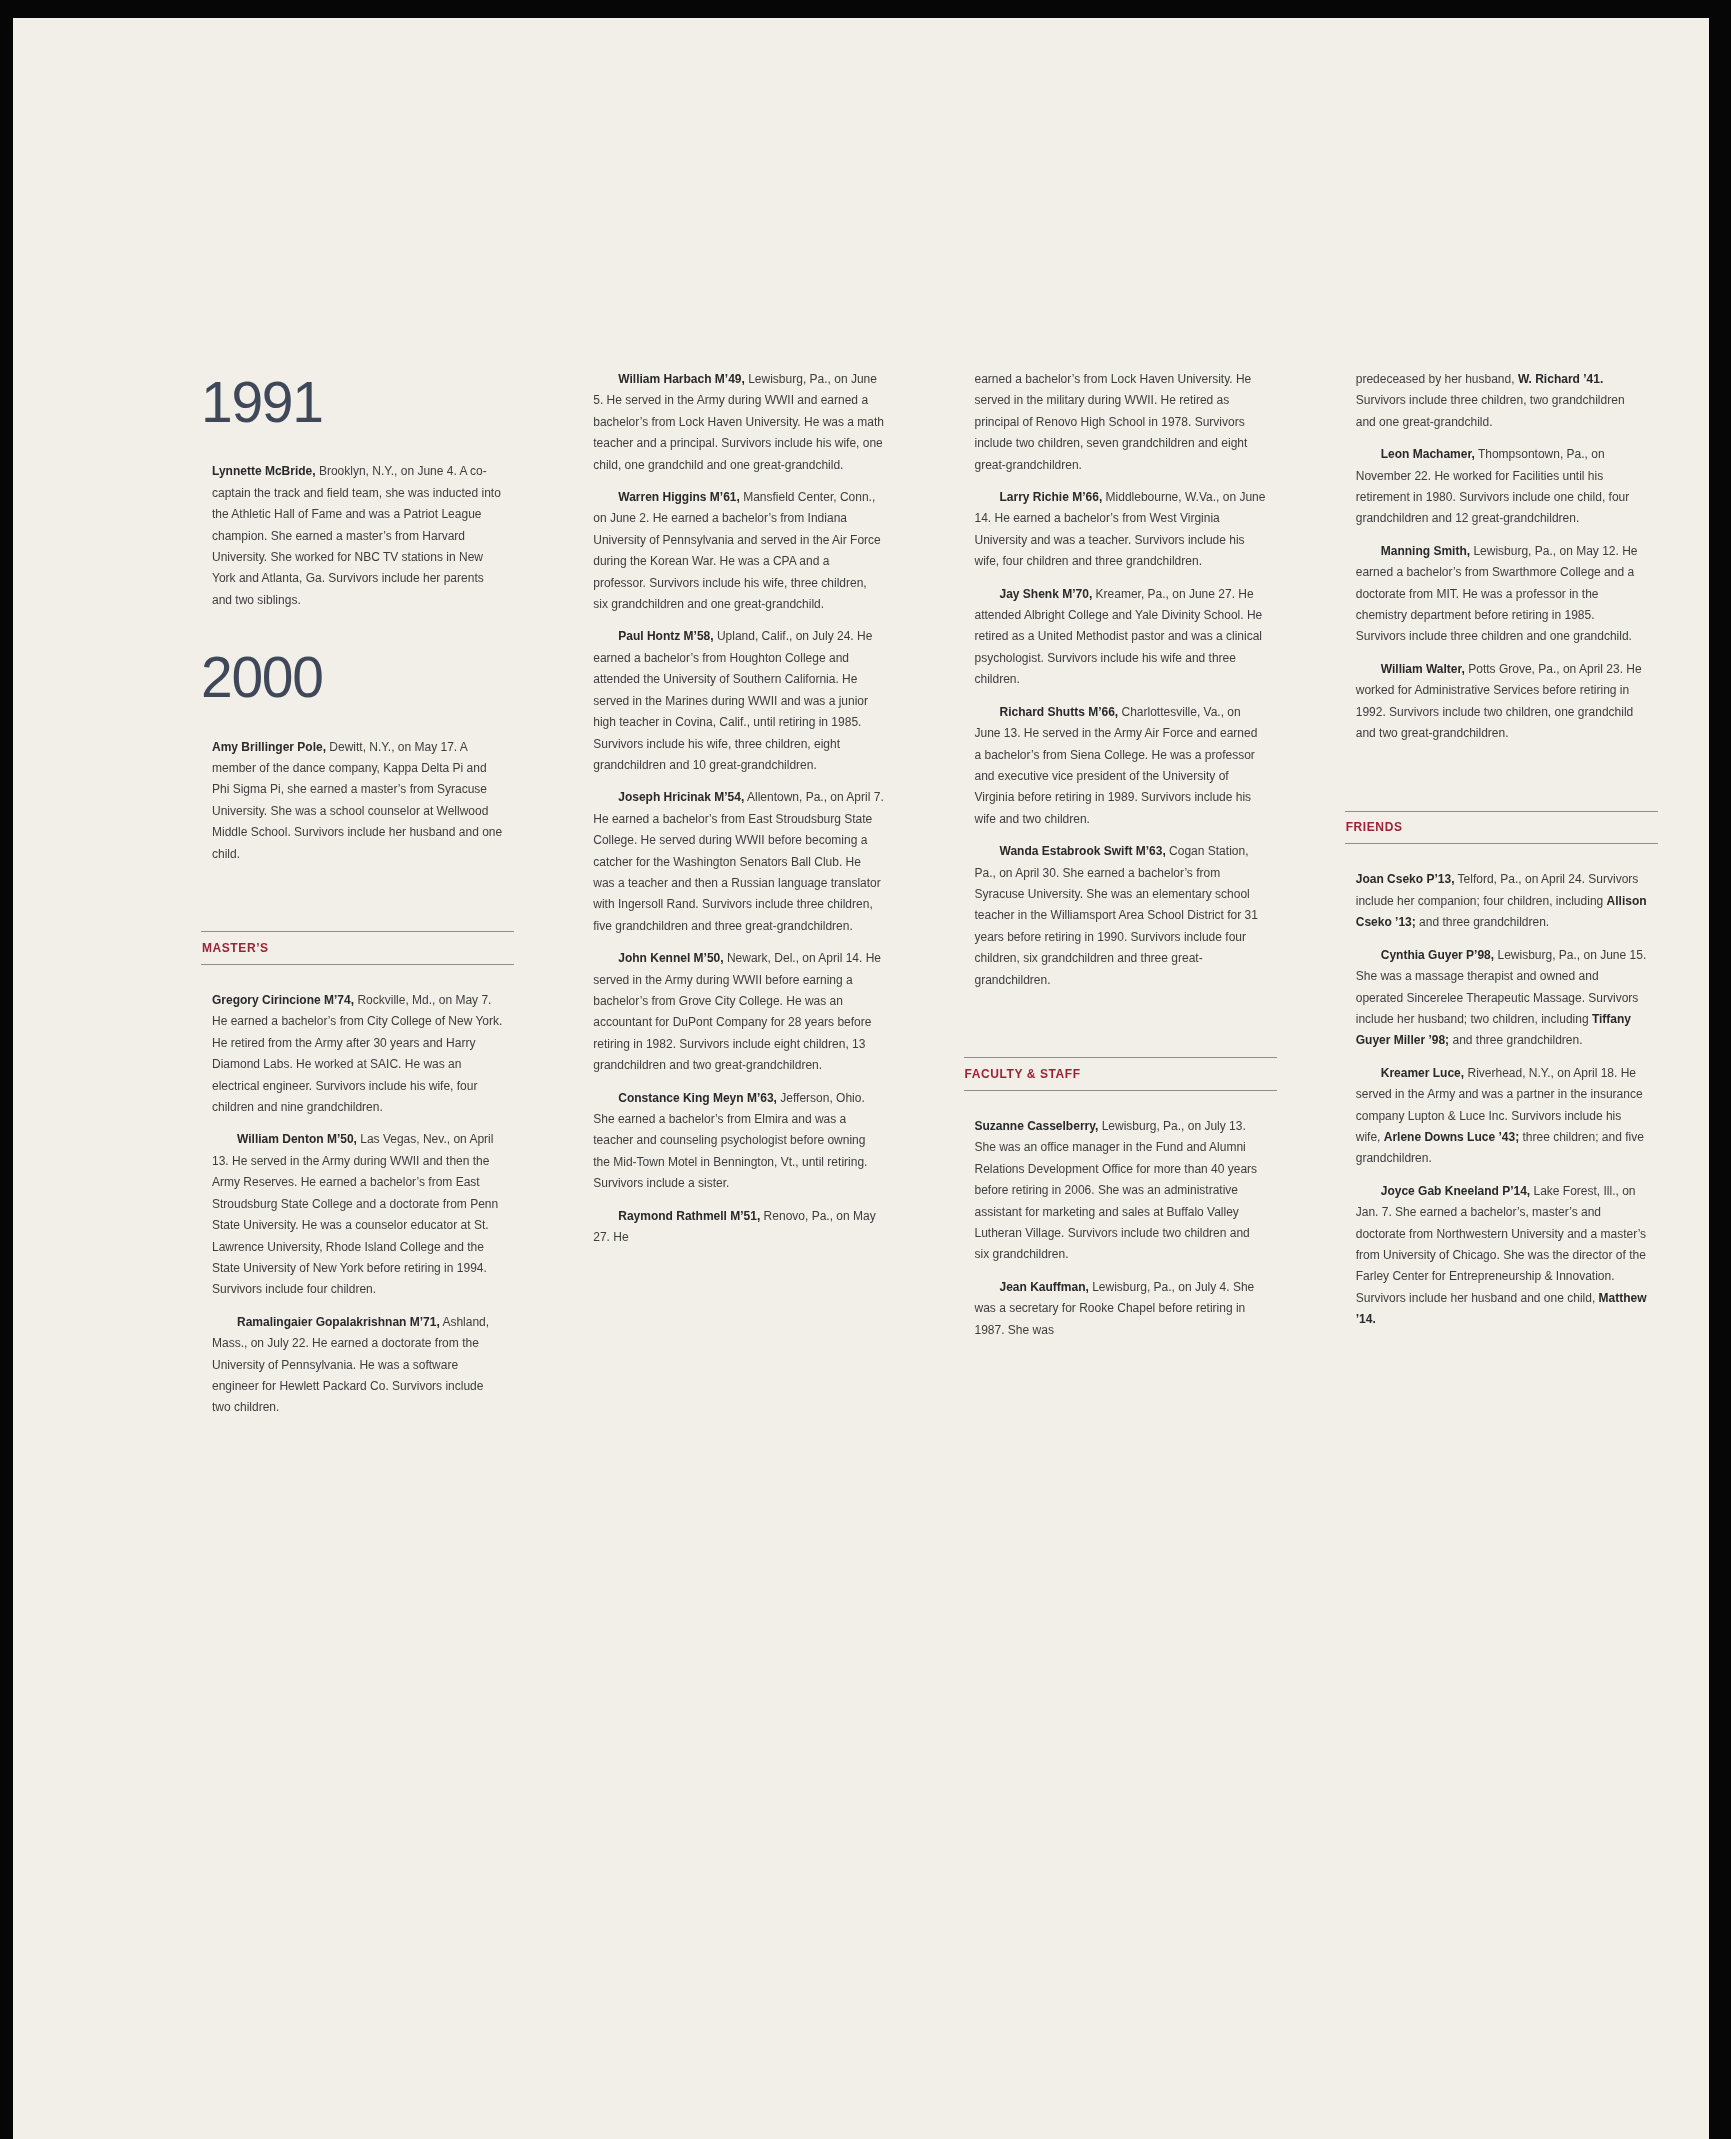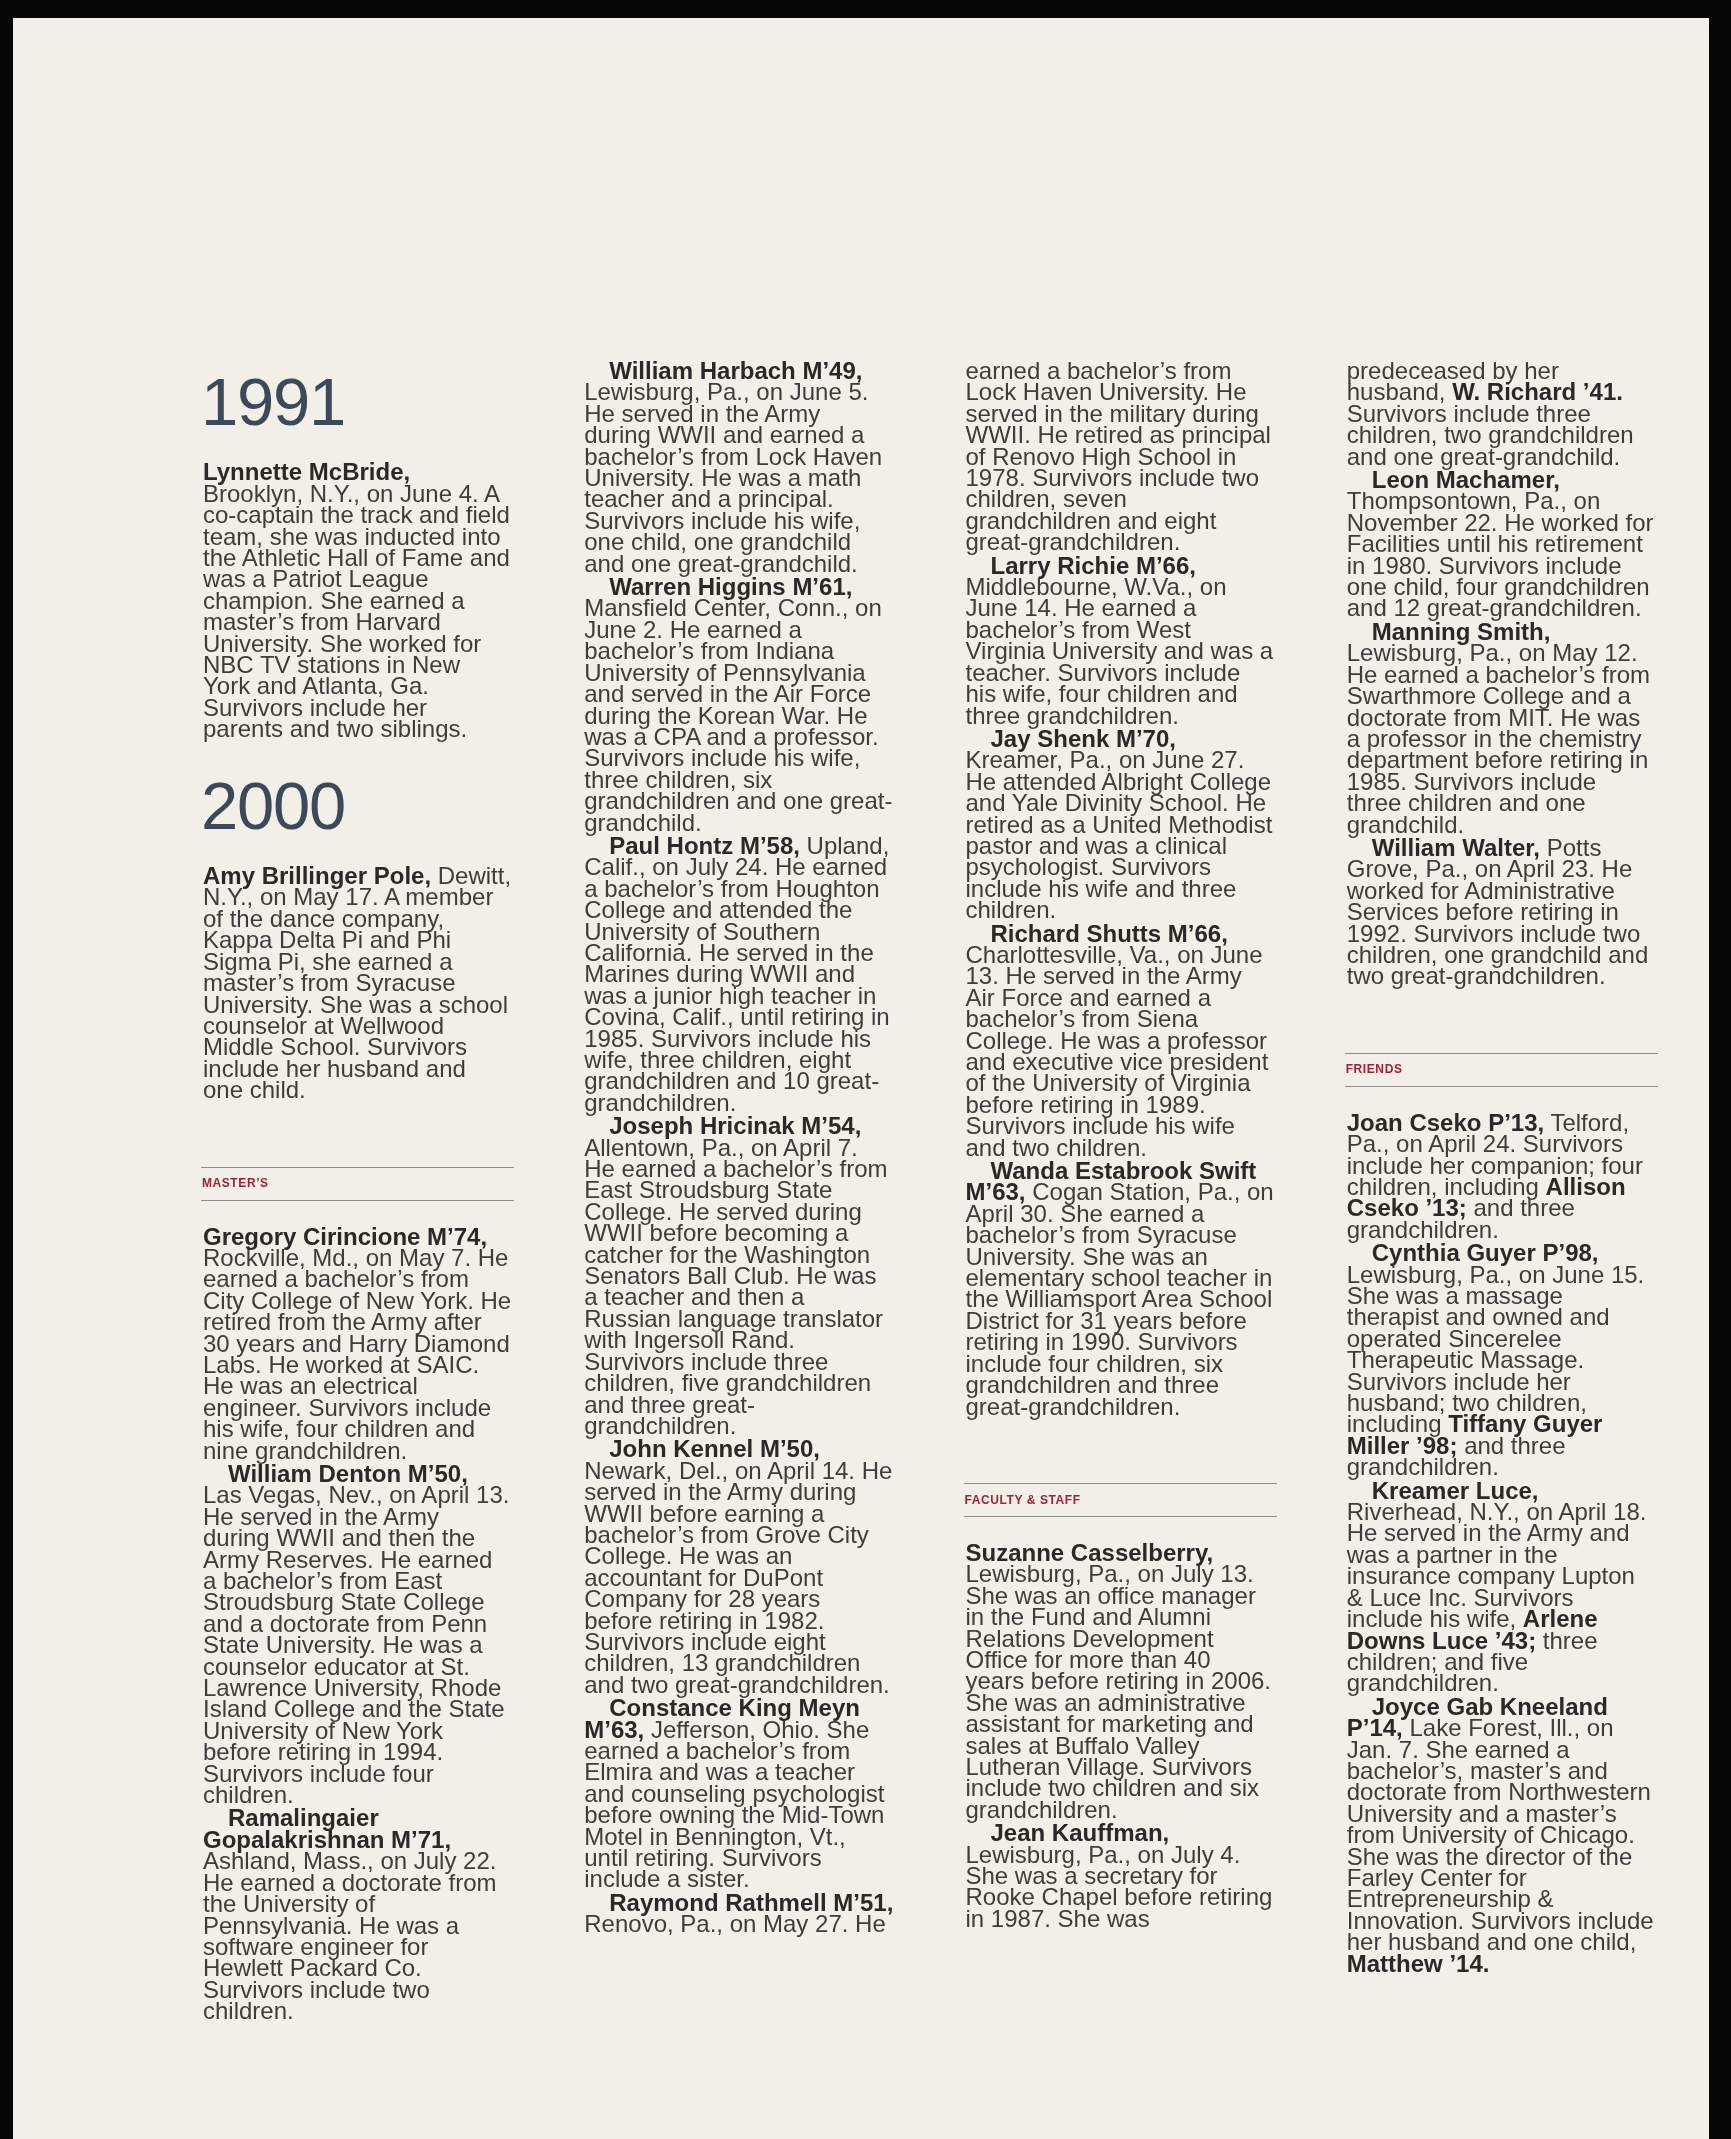--- a/index.html
+++ b/index.html
@@ -24,29 +24,29 @@
   .page{
     position:absolute;left:13px;top:18px;right:22px;bottom:20.5px;
     background:var(--page-bg);
   }
   .content{
     position:absolute;left:188px;top:340px;width:1457px;
     display:grid;grid-template-columns:repeat(4,1fr);column-gap:68px;
   }
   .col{min-width:0;}
   .entry{
-    margin:2px;
-    font-size:24px;line-height:21.4px;
+    margin:11px;
+    font-size:12px;line-height:21.4px;
     color:var(--body-text);
     text-align:left;
   }
   .entry.indent{text-indent:25px;}
   .entry .b{font-weight:bold;color:var(--bold-text);}
   .year-heading{
-    font-size:67px;line-height:88px;font-weight:400;
+    font-size:57px;line-height:88px;font-weight:400;
     color:var(--heading-year);
     letter-spacing:-1.3px;
     margin:0 0 15.4px 0;
   }
   .year-heading:not(:first-child){margin-top:22px;}
   .section-heading{
     font-size:12px;font-weight:bold;
     color:var(--section-red);
     letter-spacing:0.6px;
     border-top:1.3px solid var(--rule-gray);

